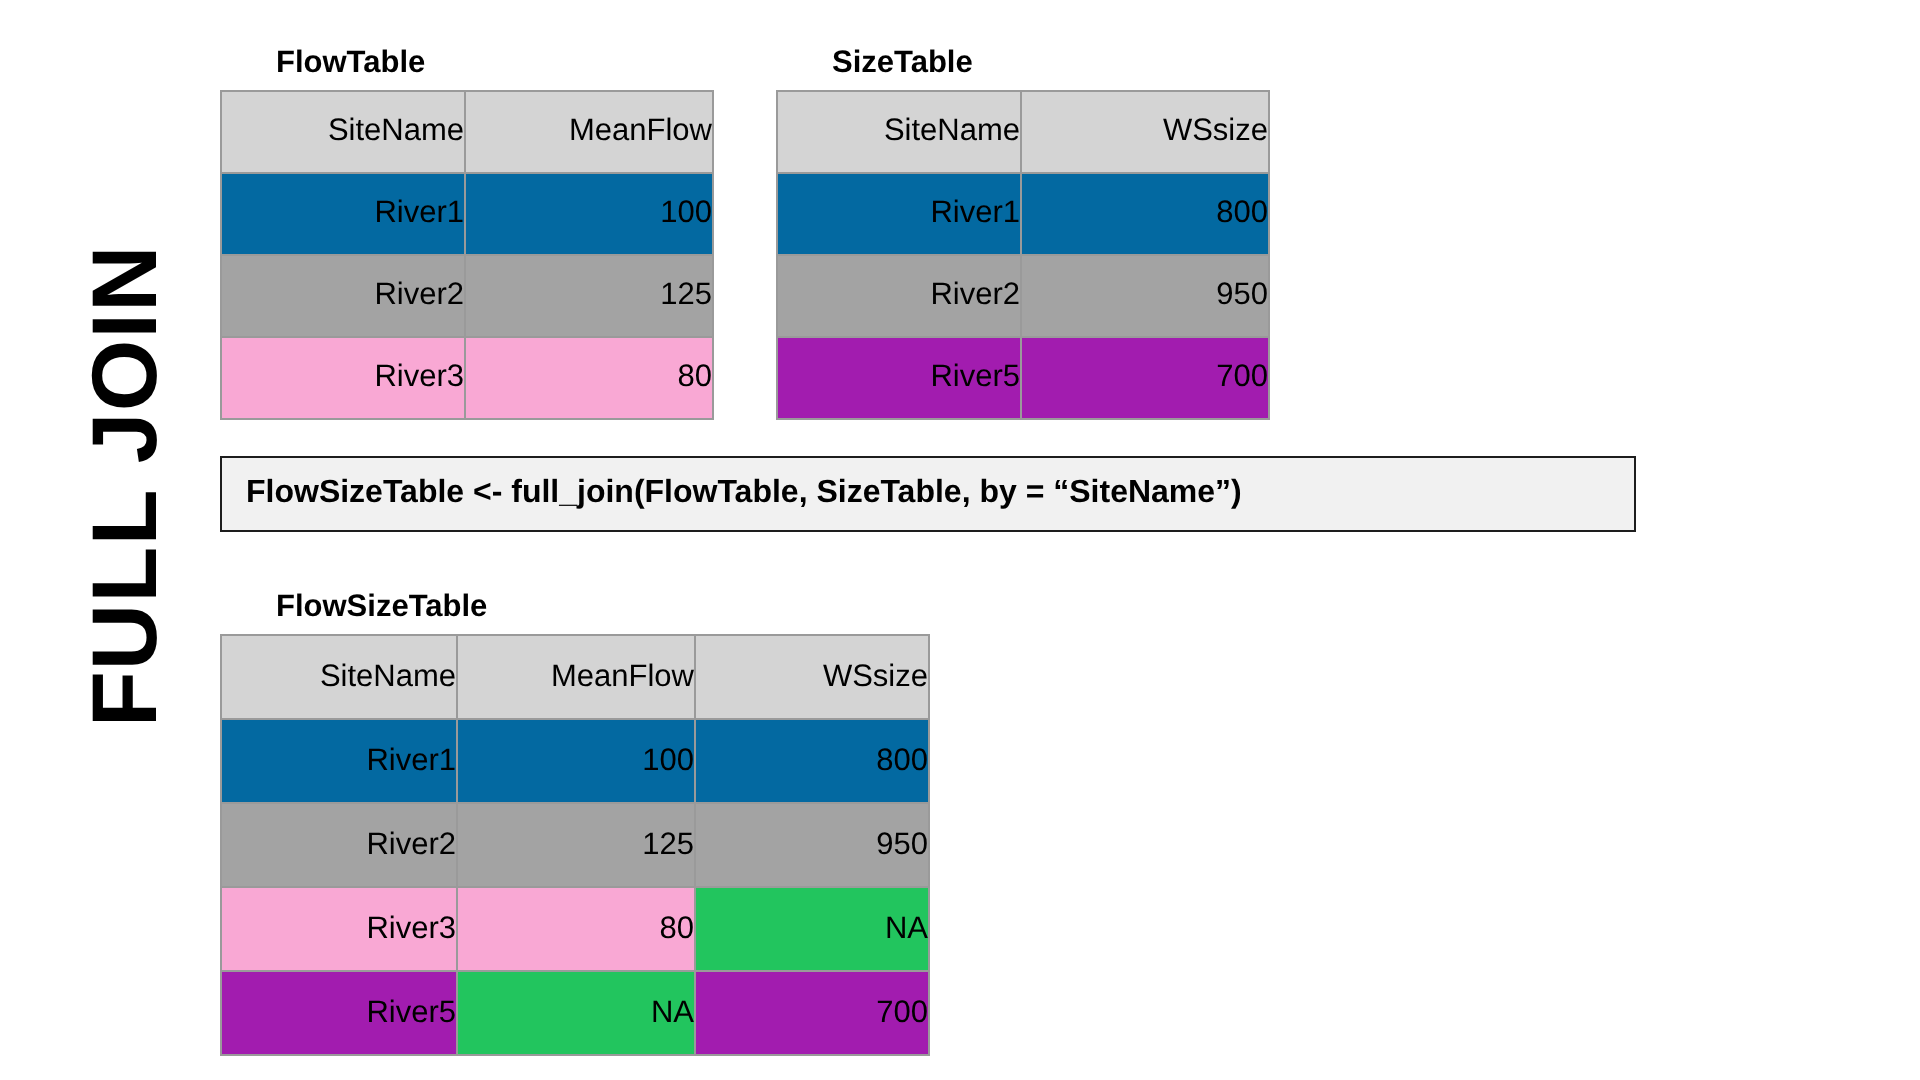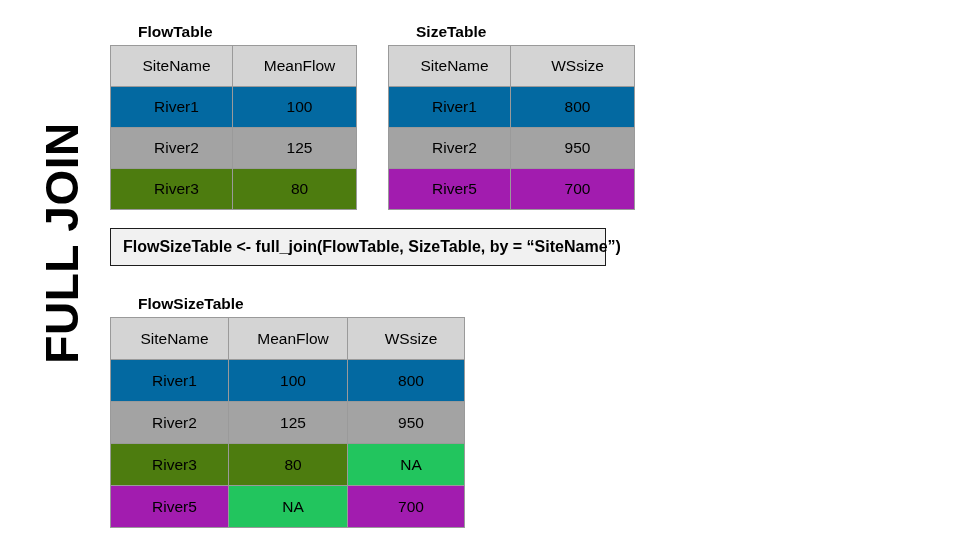--- a/index.html
+++ b/index.html
@@ -53,53 +53,53 @@
   }
   table.grid {
     border-collapse: collapse;
     table-layout: fixed;
     border: 1px solid #9a9a9a;
   }
   table.grid td, table.grid th {
     border: 1px solid #9a9a9a;
     font-size: 15.5px;
     font-weight: normal;
-    text-align: center;
+    text-align: right;
     padding: 0 0 0 10px;
     height: 40px;
     line-height: 40px;
     overflow: hidden;
     white-space: nowrap;
     color: #000000;
   }
   table.grid thead th {
     background: #d4d4d4;
   }
 
   
   .fill-pink  { background: #0369a1; }
   .fill-peach { background: #a3a3a3; }
-  .fill-blue  { background: #4d7c0f; }
+  .fill-blue  { background: #f9a8d4; }
   .fill-green { background: #a21caf; }
   .fill-white { background: #22c55e; }
 
   
   #flow-table-block   { left: 110px; top: 8px; }
   #size-table-block   { left: 388px; top: 8px; }
   #flow-table-block table.grid,
   #size-table-block table.grid { width: 246px; }
   #flow-table-block col.c0, #size-table-block col.c0 { width: 122px; }
   #flow-table-block col.c1, #size-table-block col.c1 { width: 124px; }
 
   
   #formula-box {
     position: absolute;
     left: 110px;
     top: 228px;
-    width: 496px;
+    width: 708px;
     height: 38px;
     background: #f1f1f1;
     border: 1.5px solid #1d1d1d;
     box-sizing: border-box;
   }
   #formula-box .formula-text {
     display: block;
     font-size: 16px;
     font-weight: bold;
     line-height: 35px;

